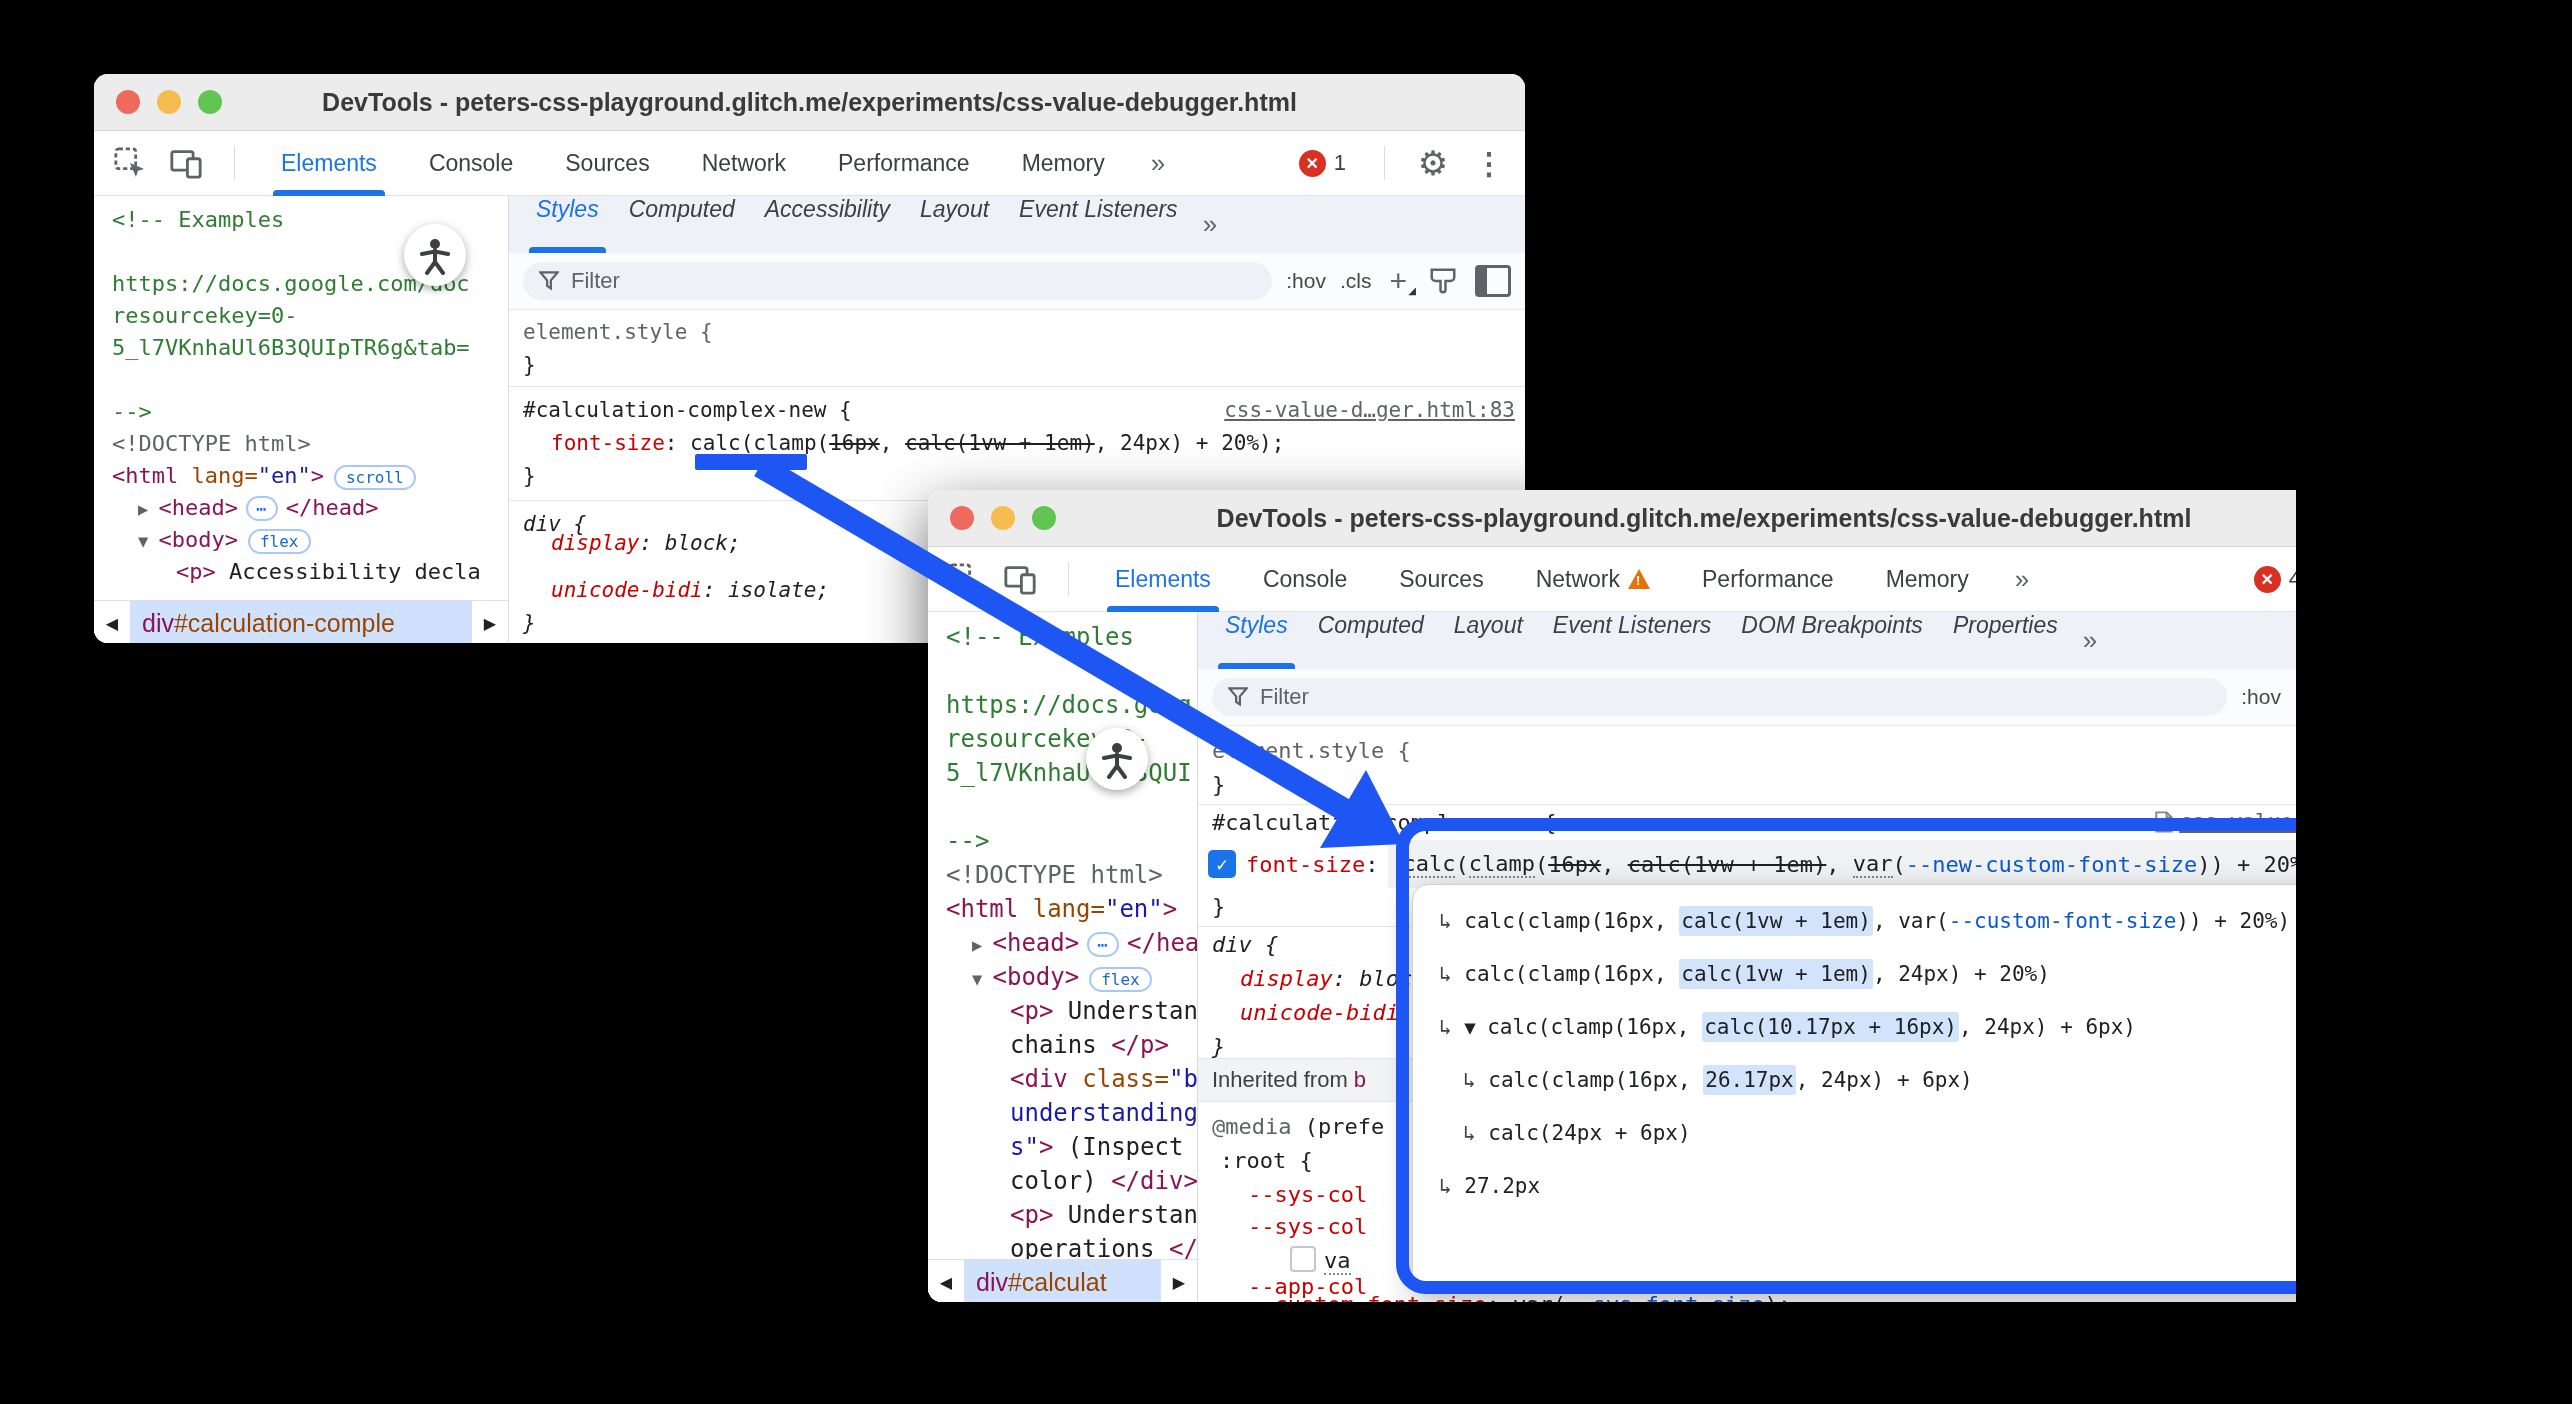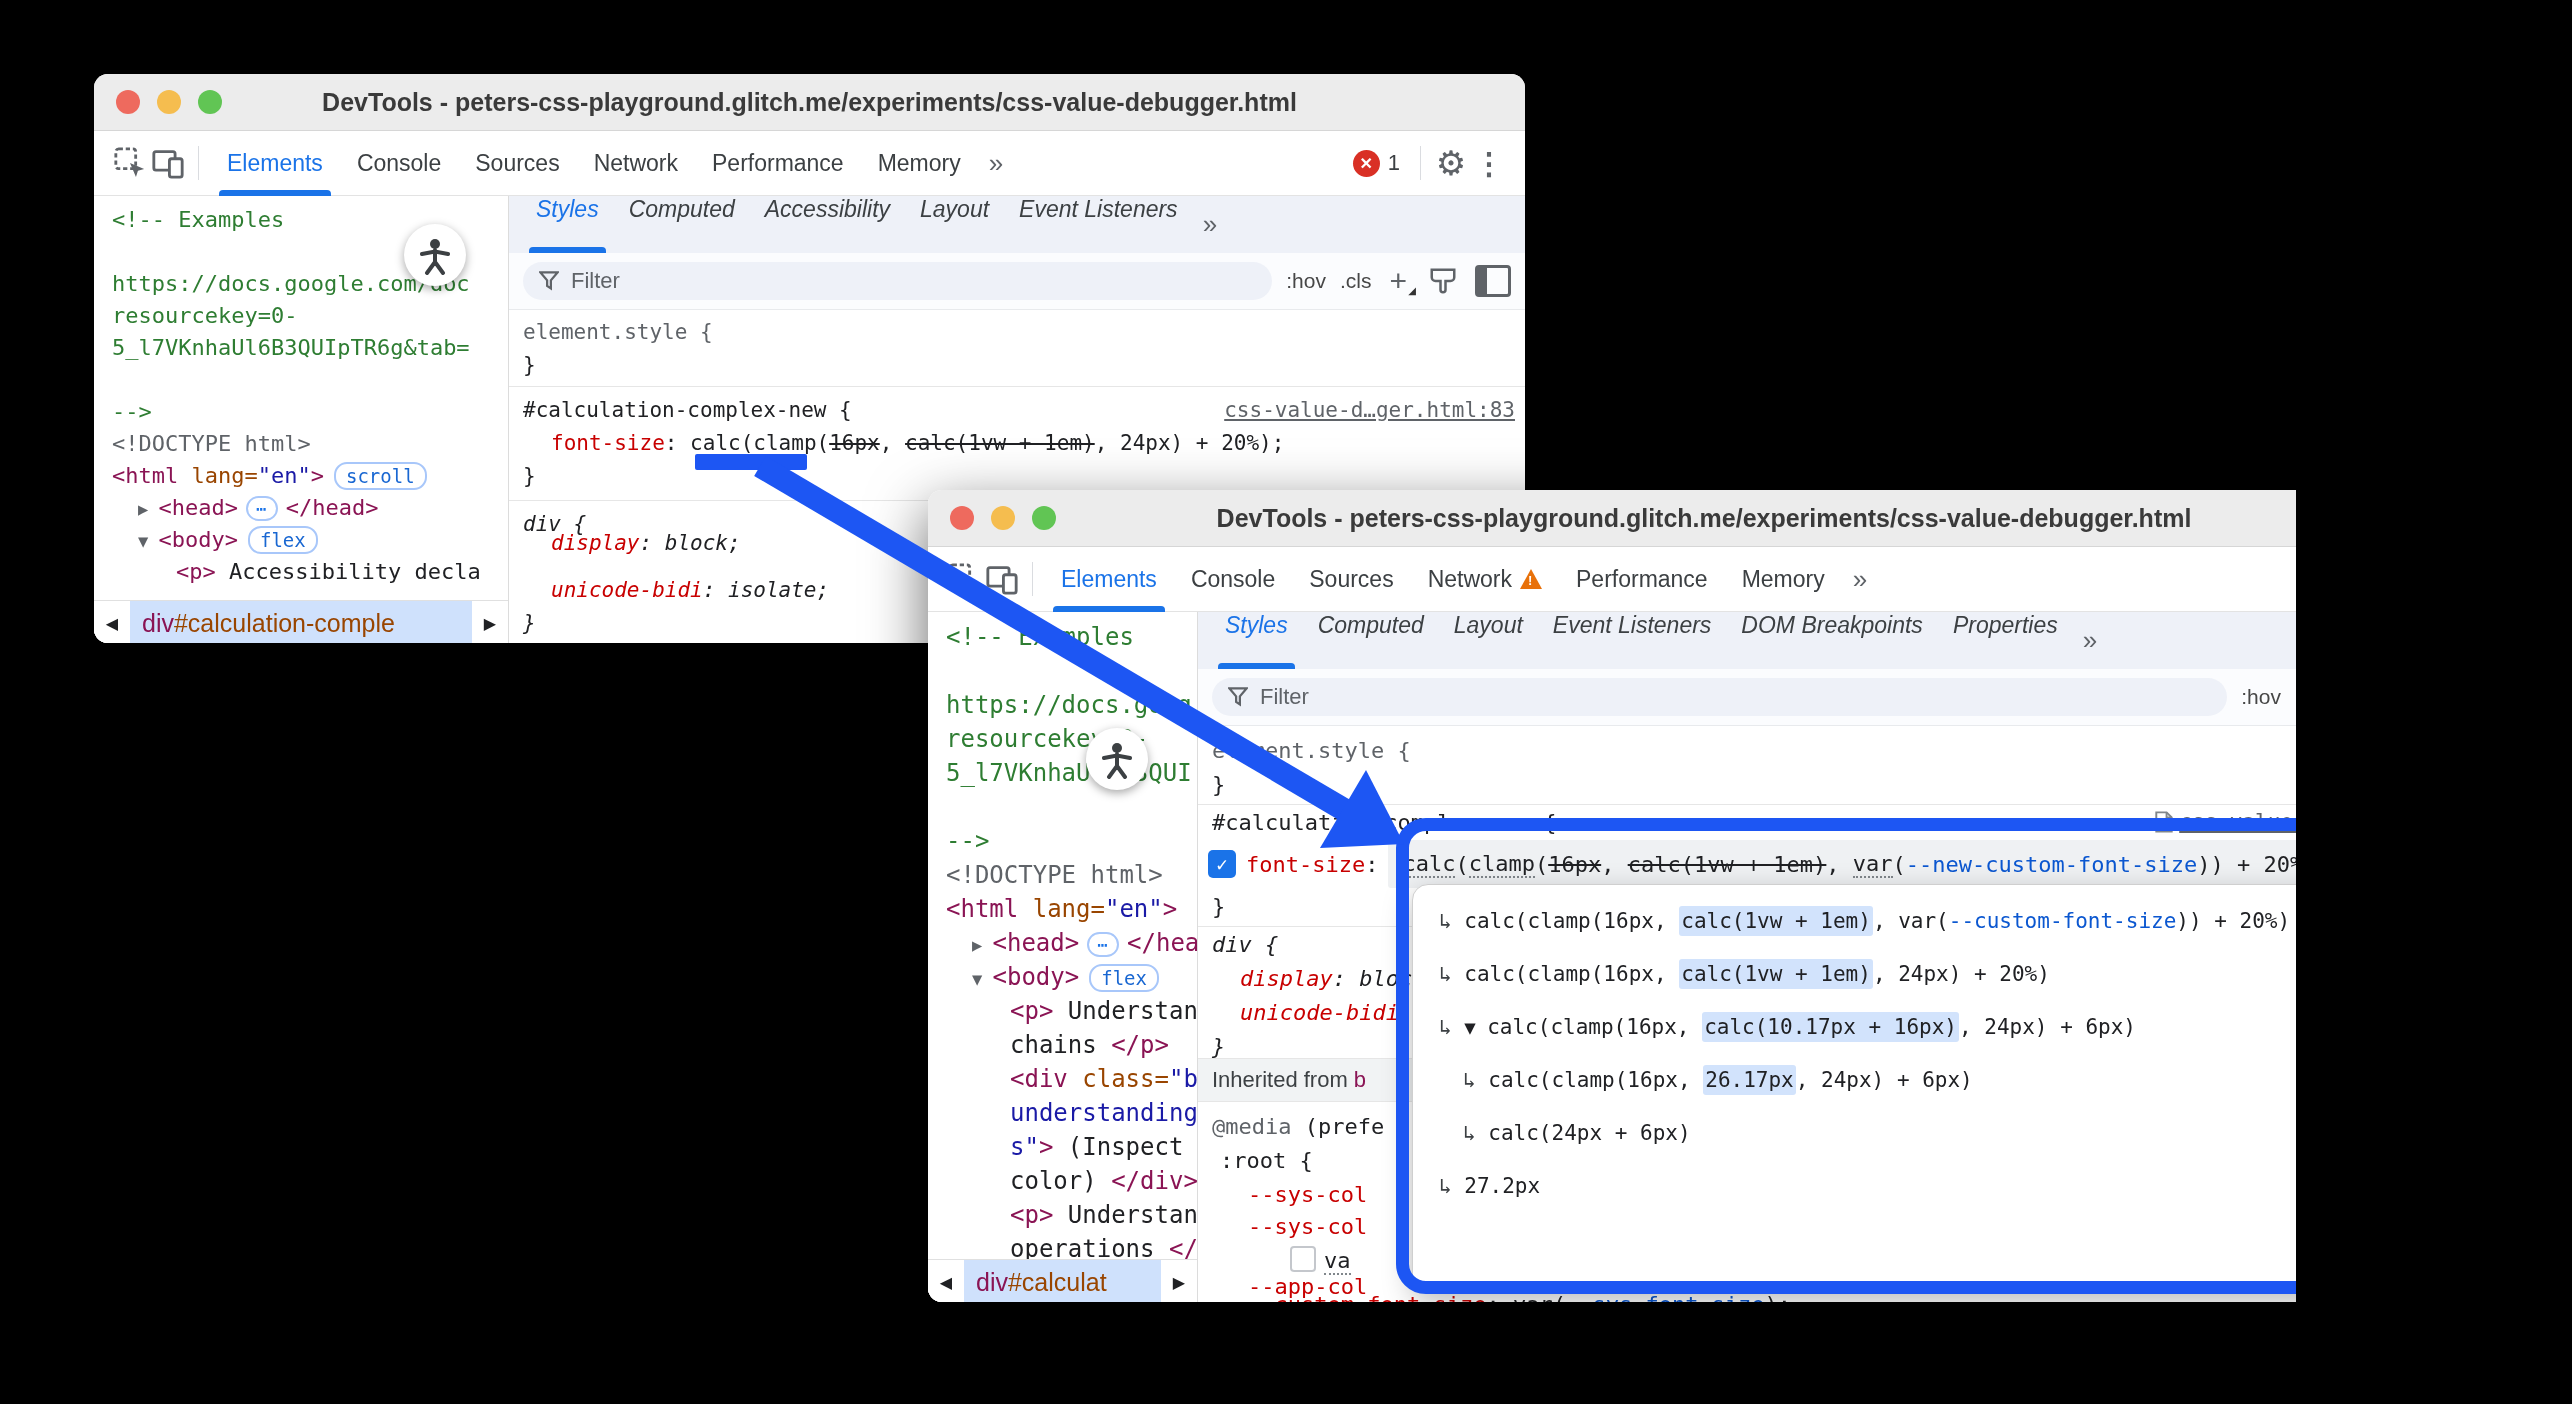--- a/index.html
+++ b/index.html
@@ -9,21 +9,21 @@
        box-shadow:0 20px 60px rgba(0,0,0,.6);}
   .win1{left:94px;top:74px;width:1431px;height:569px;z-index:1;}
   .win2{left:928px;top:490px;width:1552px;height:812px;z-index:10;}
   .titlebar{height:56px;background:#ececec;border-bottom:1px solid #d6d6d6;display:flex;
             align-items:center;position:relative;}
   .lights{display:flex;gap:17px;padding-left:22px;}
   .light{width:24px;height:24px;border-radius:50%;}
   .l-red{background:#ee6a5e;}.l-yellow{background:#f5bd4f;}.l-green{background:#61c554;}
   .wtitle{position:absolute;left:0;right:0;text-align:center;font-size:25px;font-weight:700;color:#3a3a3a;}
   .toolbar{height:64px;background:#fff;border-bottom:1px solid #e3e3e3;display:flex;align-items:center;
-           padding:0 18px;gap:2px;}
+           padding:0 18px;gap:20px;}
   .tbicon{width:36px;height:36px;display:flex;align-items:center;justify-content:center;flex:0 0 auto;}
   .vsep{width:1px;height:34px;background:#dadce0;margin:0 10px;flex:0 0 auto;}
   .tab{position:relative;height:100%;display:flex;align-items:center;padding:0 16px;font-size:23px;color:#3c4043;}
   .tab.active{color:#1a73e8;}
   .tab.active::after{content:"";position:absolute;left:8px;right:8px;bottom:-1px;height:6px;background:#1a73e8;border-radius:4px 4px 0 0;}
   .chev{font-size:26px;color:#5f6368;padding:0 10px;}
   .spacer{flex:1;}
   .errwrap{display:flex;align-items:center;gap:8px;padding:0 8px;}
   .errdot{width:27px;height:27px;border-radius:50%;background:#d93025;color:#fff;font-size:16px;font-weight:700;
           display:flex;align-items:center;justify-content:center;}
@@ -50,21 +50,21 @@
   .sg.attr{color:#994500;}
   .sg.aval{color:#1a1aa6;}
   .sg.prop{color:#c80000;}
   .sg.strike{text-decoration:line-through;}
   .sg.dot{border-bottom:2px dotted #80868b;}
   .sg.varlink{color:#0b57d0;}
   .sg.hl{background:#d2e3fc;border-radius:3px;padding:3px 2px;}
   .sg.arr{color:#5f6368;font-size:17px;}
   .sg.pfx{color:#3c4043;}
   .sg.caret{color:#202124;font-size:19px;}
-  .sg.adorner{font-size:19px;color:#1967d2;border:2px solid #a8c7fa;border-radius:13px;
+  .sg.adorner{font-size:16px;color:#1967d2;border:2px solid #a8c7fa;border-radius:13px;
               padding:1px 10px;margin-left:10px;font-family:"DejaVu Sans Mono",monospace;}
   .sg.dots{font-size:18px;color:#1a73e8;border:2px solid #a8c7fa;border-radius:14px;
            padding:0 8px;margin:0 8px;letter-spacing:1px;}
   .crumbbar{position:absolute;left:0;right:0;bottom:0;height:44px;background:#fff;border-top:1px solid #e0e0e0;
             display:flex;align-items:stretch;font-size:25px;}
   .crumbbtn{width:36px;display:flex;align-items:center;justify-content:center;font-size:16px;color:#202124;background:#fff;}
   .crumbpill{flex:1;background:#cfe1fc;display:flex;align-items:center;padding-left:12px;overflow:hidden;white-space:nowrap;}
   .crumbtag{color:#8a1454;}
   .crumbid{color:#994500;}
   .stylespane{flex:1;display:flex;flex-direction:column;position:relative;overflow:hidden;background:#fff;}

